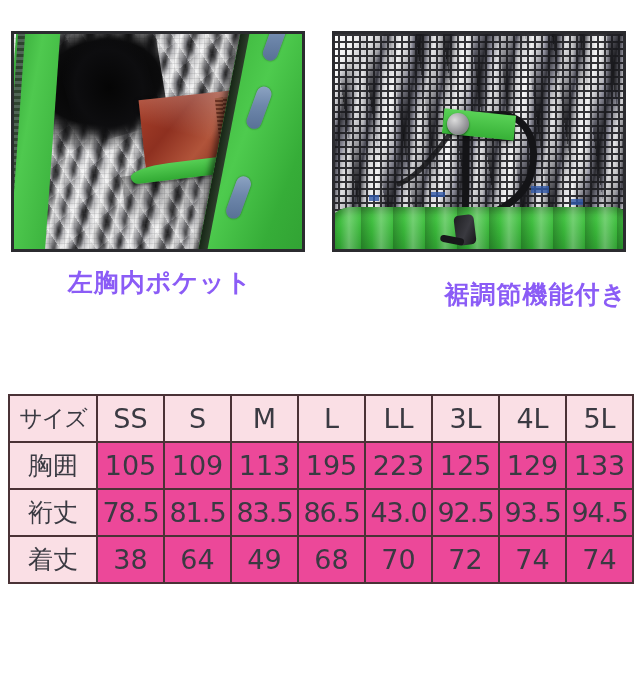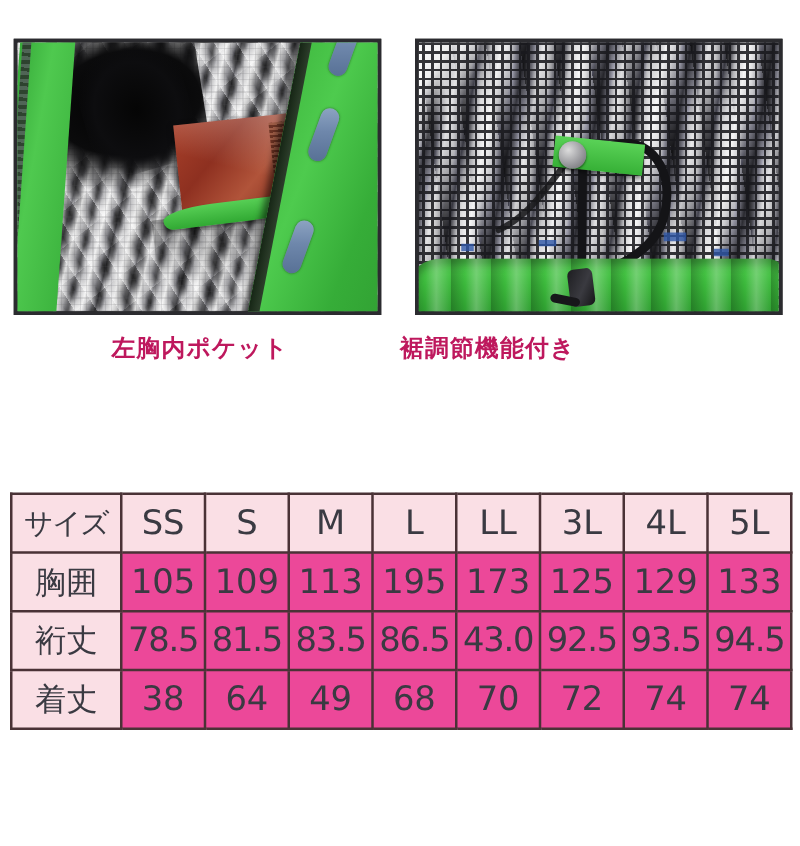--- a/index.html
+++ b/index.html
@@ -295,29 +295,29 @@
     height: 7px;
     background: #17171a;
     border-radius: 4px;
     transform: rotate(18deg);
   }
 
   
   .caption {
     position: absolute;
     top: 266px;
-    font-size: 19px;
+    font-size: 25px;
     font-weight: bold;
-    color: #be185d;
+    color: #8b5cf6;
     letter-spacing: 1px;
     white-space: nowrap;
     font-family: "DejaVu Sans", "Liberation Sans", sans-serif;
   }
   .caption.left  { left: 0;   width: 320px; text-align: center; }
-  .caption.right { left: 320px; width: 320px; text-align: left; }
+  .caption.right { left: 307px; width: 320px; text-align: right; margin-top: 12px; }
 
   
   .size-table-wrap {
     position: absolute;
     left: 8px;
     top: 394px;
     width: 624px;
   }
   table.size-table {
     border-collapse: collapse;
@@ -446,21 +446,21 @@
         <th>5L</th>
       </tr>
     </thead>
     <tbody>
       <tr>
         <td class="rowhead">胸囲</td>
         <td>105</td>
         <td>109</td>
         <td>113</td>
         <td>195</td>
-        <td>173</td>
+        <td>223</td>
         <td>125</td>
         <td>129</td>
         <td>133</td>
       </tr>
       <tr>
         <td class="rowhead">裄丈</td>
         <td class="val-sm">78.5</td>
         <td class="val-sm">81.5</td>
         <td class="val-sm">83.5</td>
         <td class="val-sm">86.5</td>

